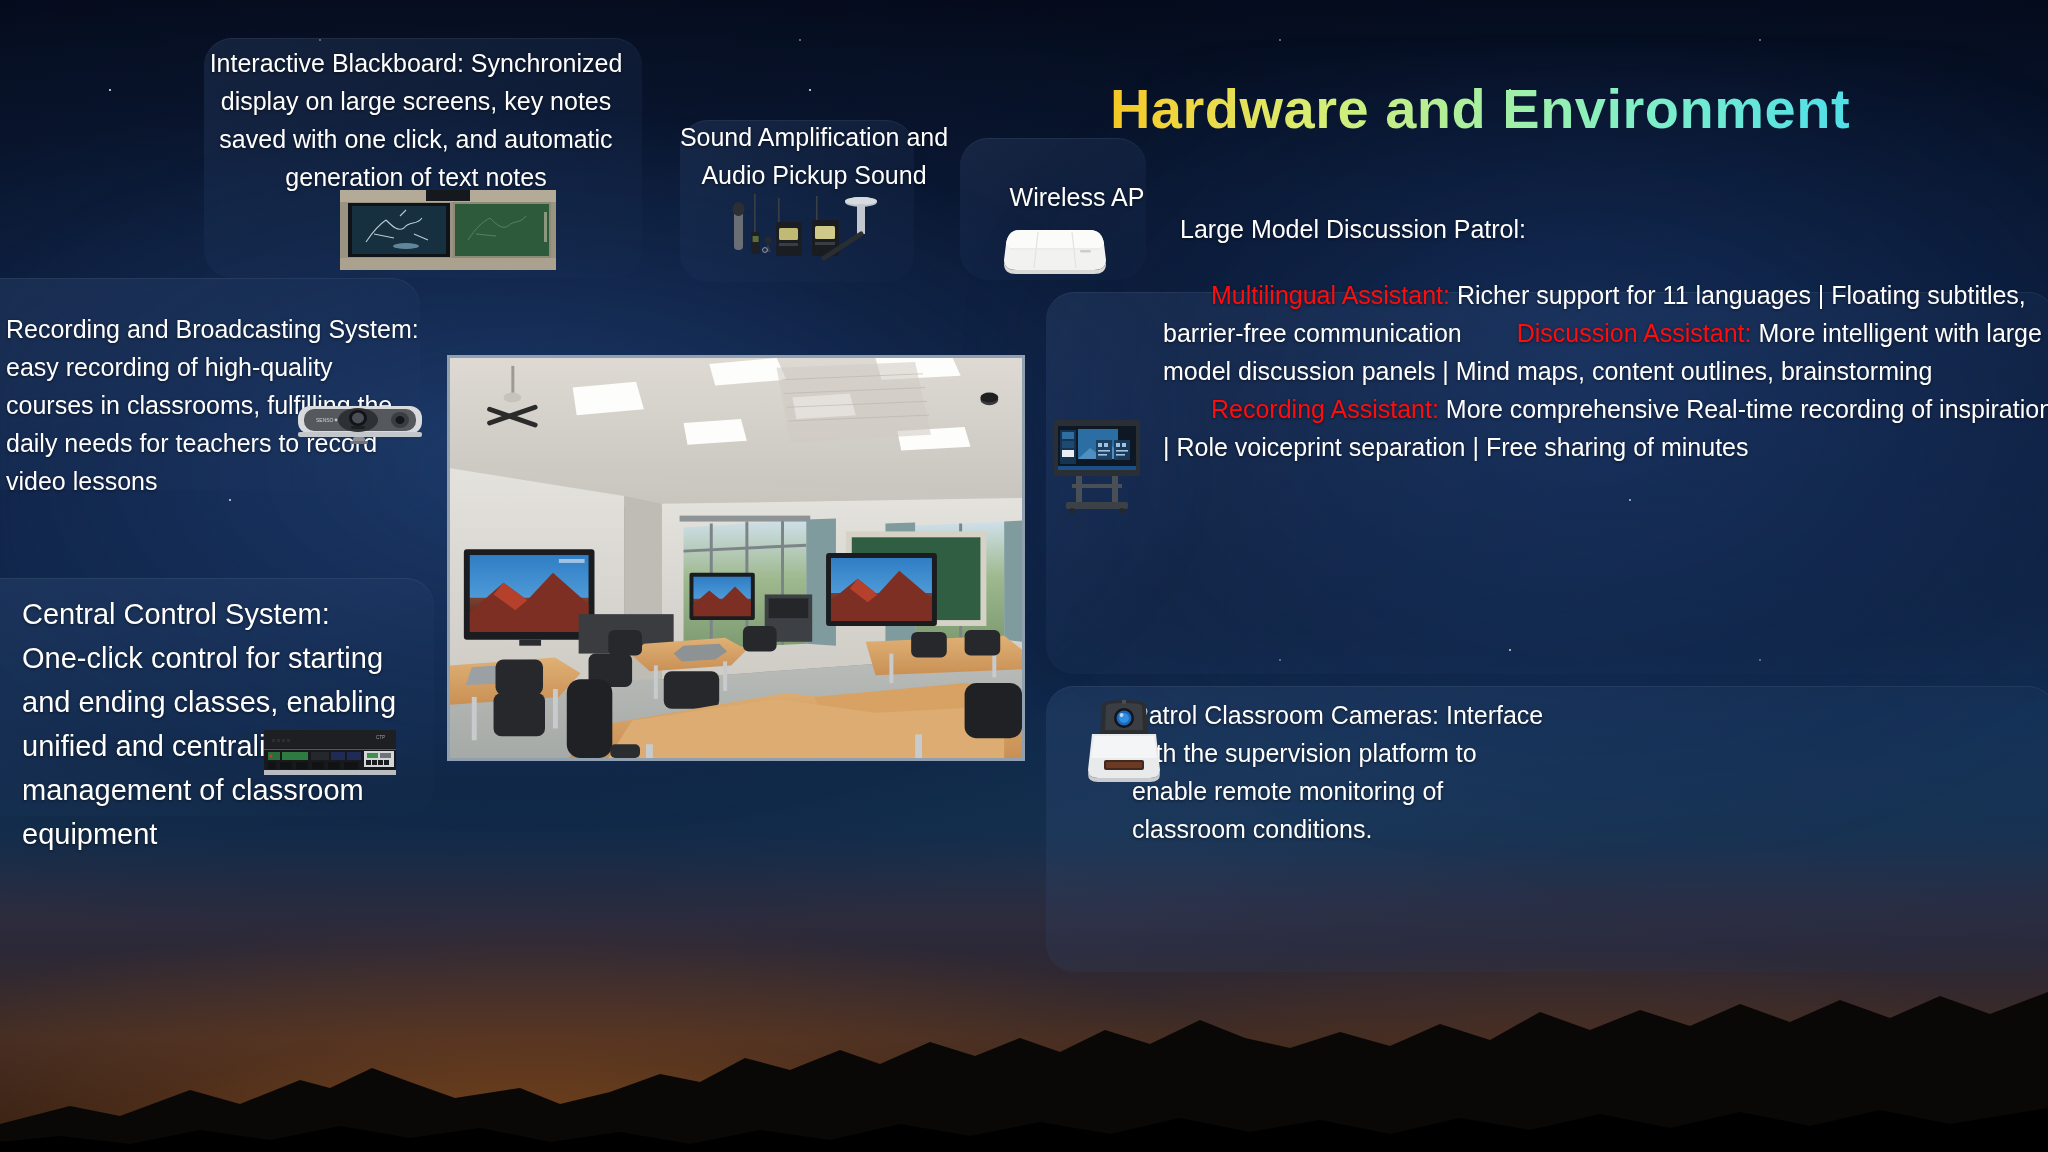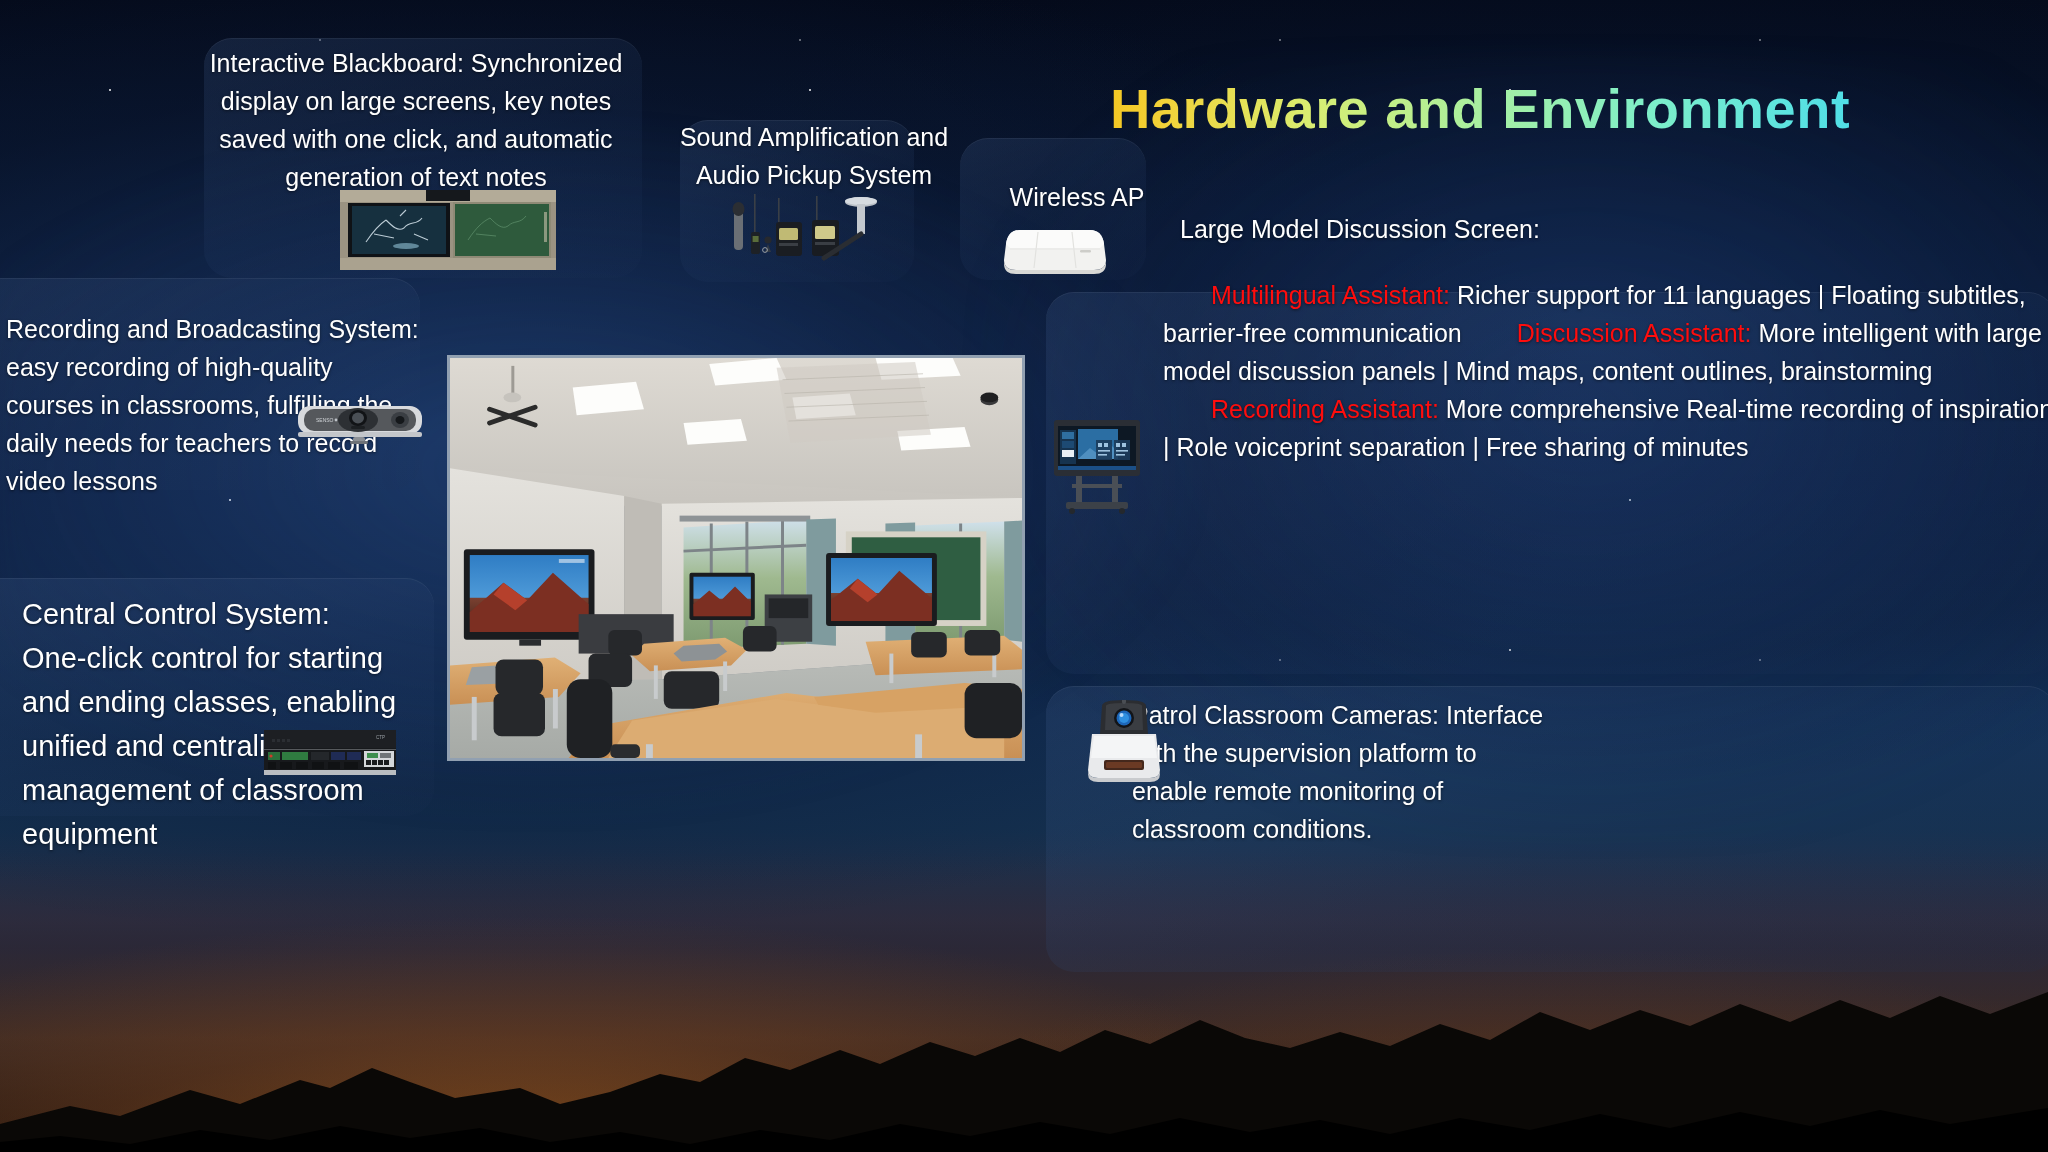--- a/index.html
+++ b/index.html
@@ -182,21 +182,21 @@
     <rect x="114" y="13" width="96" height="54" fill="#2e5a3c"></rect>
     <rect x="114" y="13" width="96" height="54" fill="none" stroke="#8f8a76" stroke-width="2"></rect>
     <path d="M128,50 C136,38 142,32 150,28 M150,28 C156,34 162,40 168,36 M168,36 C174,30 180,34 186,26
              M136,44 L156,46" stroke="#5e8f6b" stroke-width="1" fill="none" opacity=".75"></path>
     <rect x="204" y="22" width="3" height="30" fill="#c9c2ac" opacity=".6"></rect>
   </svg>
 
   <div class="card" id="card-sound"></div>
   <div class="txt t-center" id="txt-sound">
     <div>Sound Amplification and</div>
-    <div>Audio Pickup System</div>
+    <div>Audio Pickup Sound</div>
   </div>
   <svg id="img-sound" viewBox="0 0 160 82">
 
     <rect x="10" y="18" width="9" height="40" rx="4" fill="#6a6f75"></rect>
     <ellipse cx="14.5" cy="17" rx="6" ry="7" fill="#2b2e33"></ellipse>
 
     <rect x="30" y="2" width="1.6" height="40" fill="#3a3f46"></rect>
     <rect x="27" y="40" width="9" height="22" rx="2" fill="#1d2126"></rect>
     <rect x="28.6" y="44" width="6" height="6" fill="#5a6d3a"></rect>
 
@@ -432,21 +432,21 @@
 
       <g fill="#1f2124">
         <rect x="118" y="326" width="46" height="80" rx="14"></rect>
         <rect x="520" y="330" width="58" height="56" rx="12"></rect>
       </g>
       <rect x="162" y="392" width="30" height="14" rx="5" fill="#2a2c2f"></rect>
     </svg>
   </div>
 
   <div class="card" id="card-lm"></div>
-  <div class="txt" id="txt-lm-title">Large Model Discussion Screen:</div>
+  <div class="txt" id="txt-lm-title">Large Model Discussion Patrol:</div>
   <div class="txt" id="txt-lm-body">
     <span class="hl">Multilingual Assistant:</span><span> Richer support for 11 languages | Floating subtitles, barrier-free communication</span>
     <span class="hl">Discussion Assistant:</span><span> More intelligent with large model discussion panels | Mind maps, content outlines, brainstorming</span>
     <span class="hl">Recording Assistant:</span><span> More comprehensive Real-time recording of inspiration | Role voiceprint separation | Free sharing of minutes</span>
   </div>
   <svg id="img-lm" viewBox="0 0 90 96">
     <rect x="2" y="2" width="86" height="56" rx="3" fill="#2a2e35"></rect>
     <rect x="6" y="8" width="78" height="44" fill="#0d1824"></rect>
     <rect x="8" y="12" width="16" height="34" fill="#16334f"></rect>
     <rect x="10" y="14" width="12" height="7" fill="#2f6ea0"></rect>

